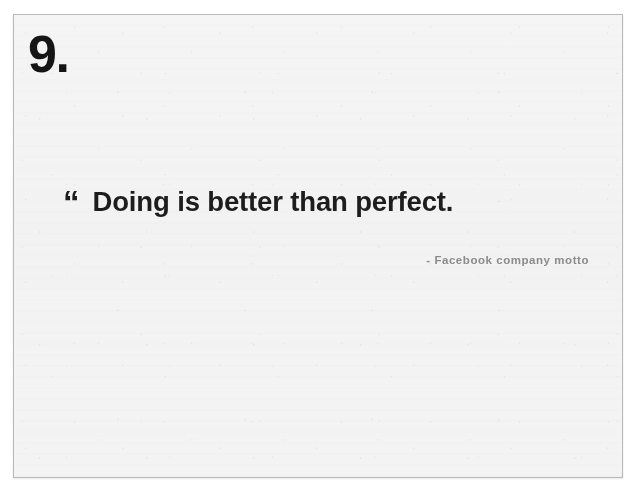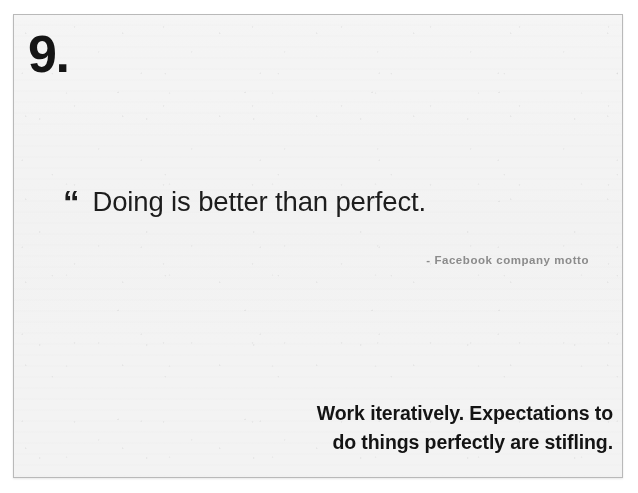--- a/index.html
+++ b/index.html
@@ -100,21 +100,21 @@
     font-size: 33px;
     font-weight: 700;
     color: #1d1d1d;
     line-height: 1;
     margin-right: 13px;
     position: relative;
     top: 3px;
   }
   #quote-text {
     font-size: 27.5px;
-    font-weight: 400;
+    font-weight: 700;
     color: #1d1d1d;
     letter-spacing: -0.15px;
     line-height: 1.15;
   }
 
   #quote-attribution {
     margin-top: 36px;
     text-align: right;
     padding-right: 13px;
     font-size: 11.5px;
@@ -151,19 +151,15 @@
     <div class="layer" id="slide-number">9.</div>
 
     <div class="layer" id="quote-block">
       <div id="quote-line">
         <span id="quote-mark">“</span>
         <span id="quote-text">Doing is better than perfect.</span>
       </div>
       <div id="quote-attribution">- Facebook company motto</div>
     </div>
 
-    <div class="layer" id="takeaway-block">
-      <span class="takeaway-line">Work iteratively. Expectations to</span>
-      <span class="takeaway-line">do things perfectly are stifling.</span>
-    </div>
 
   </div>
 </div>
 
 </body></html>

